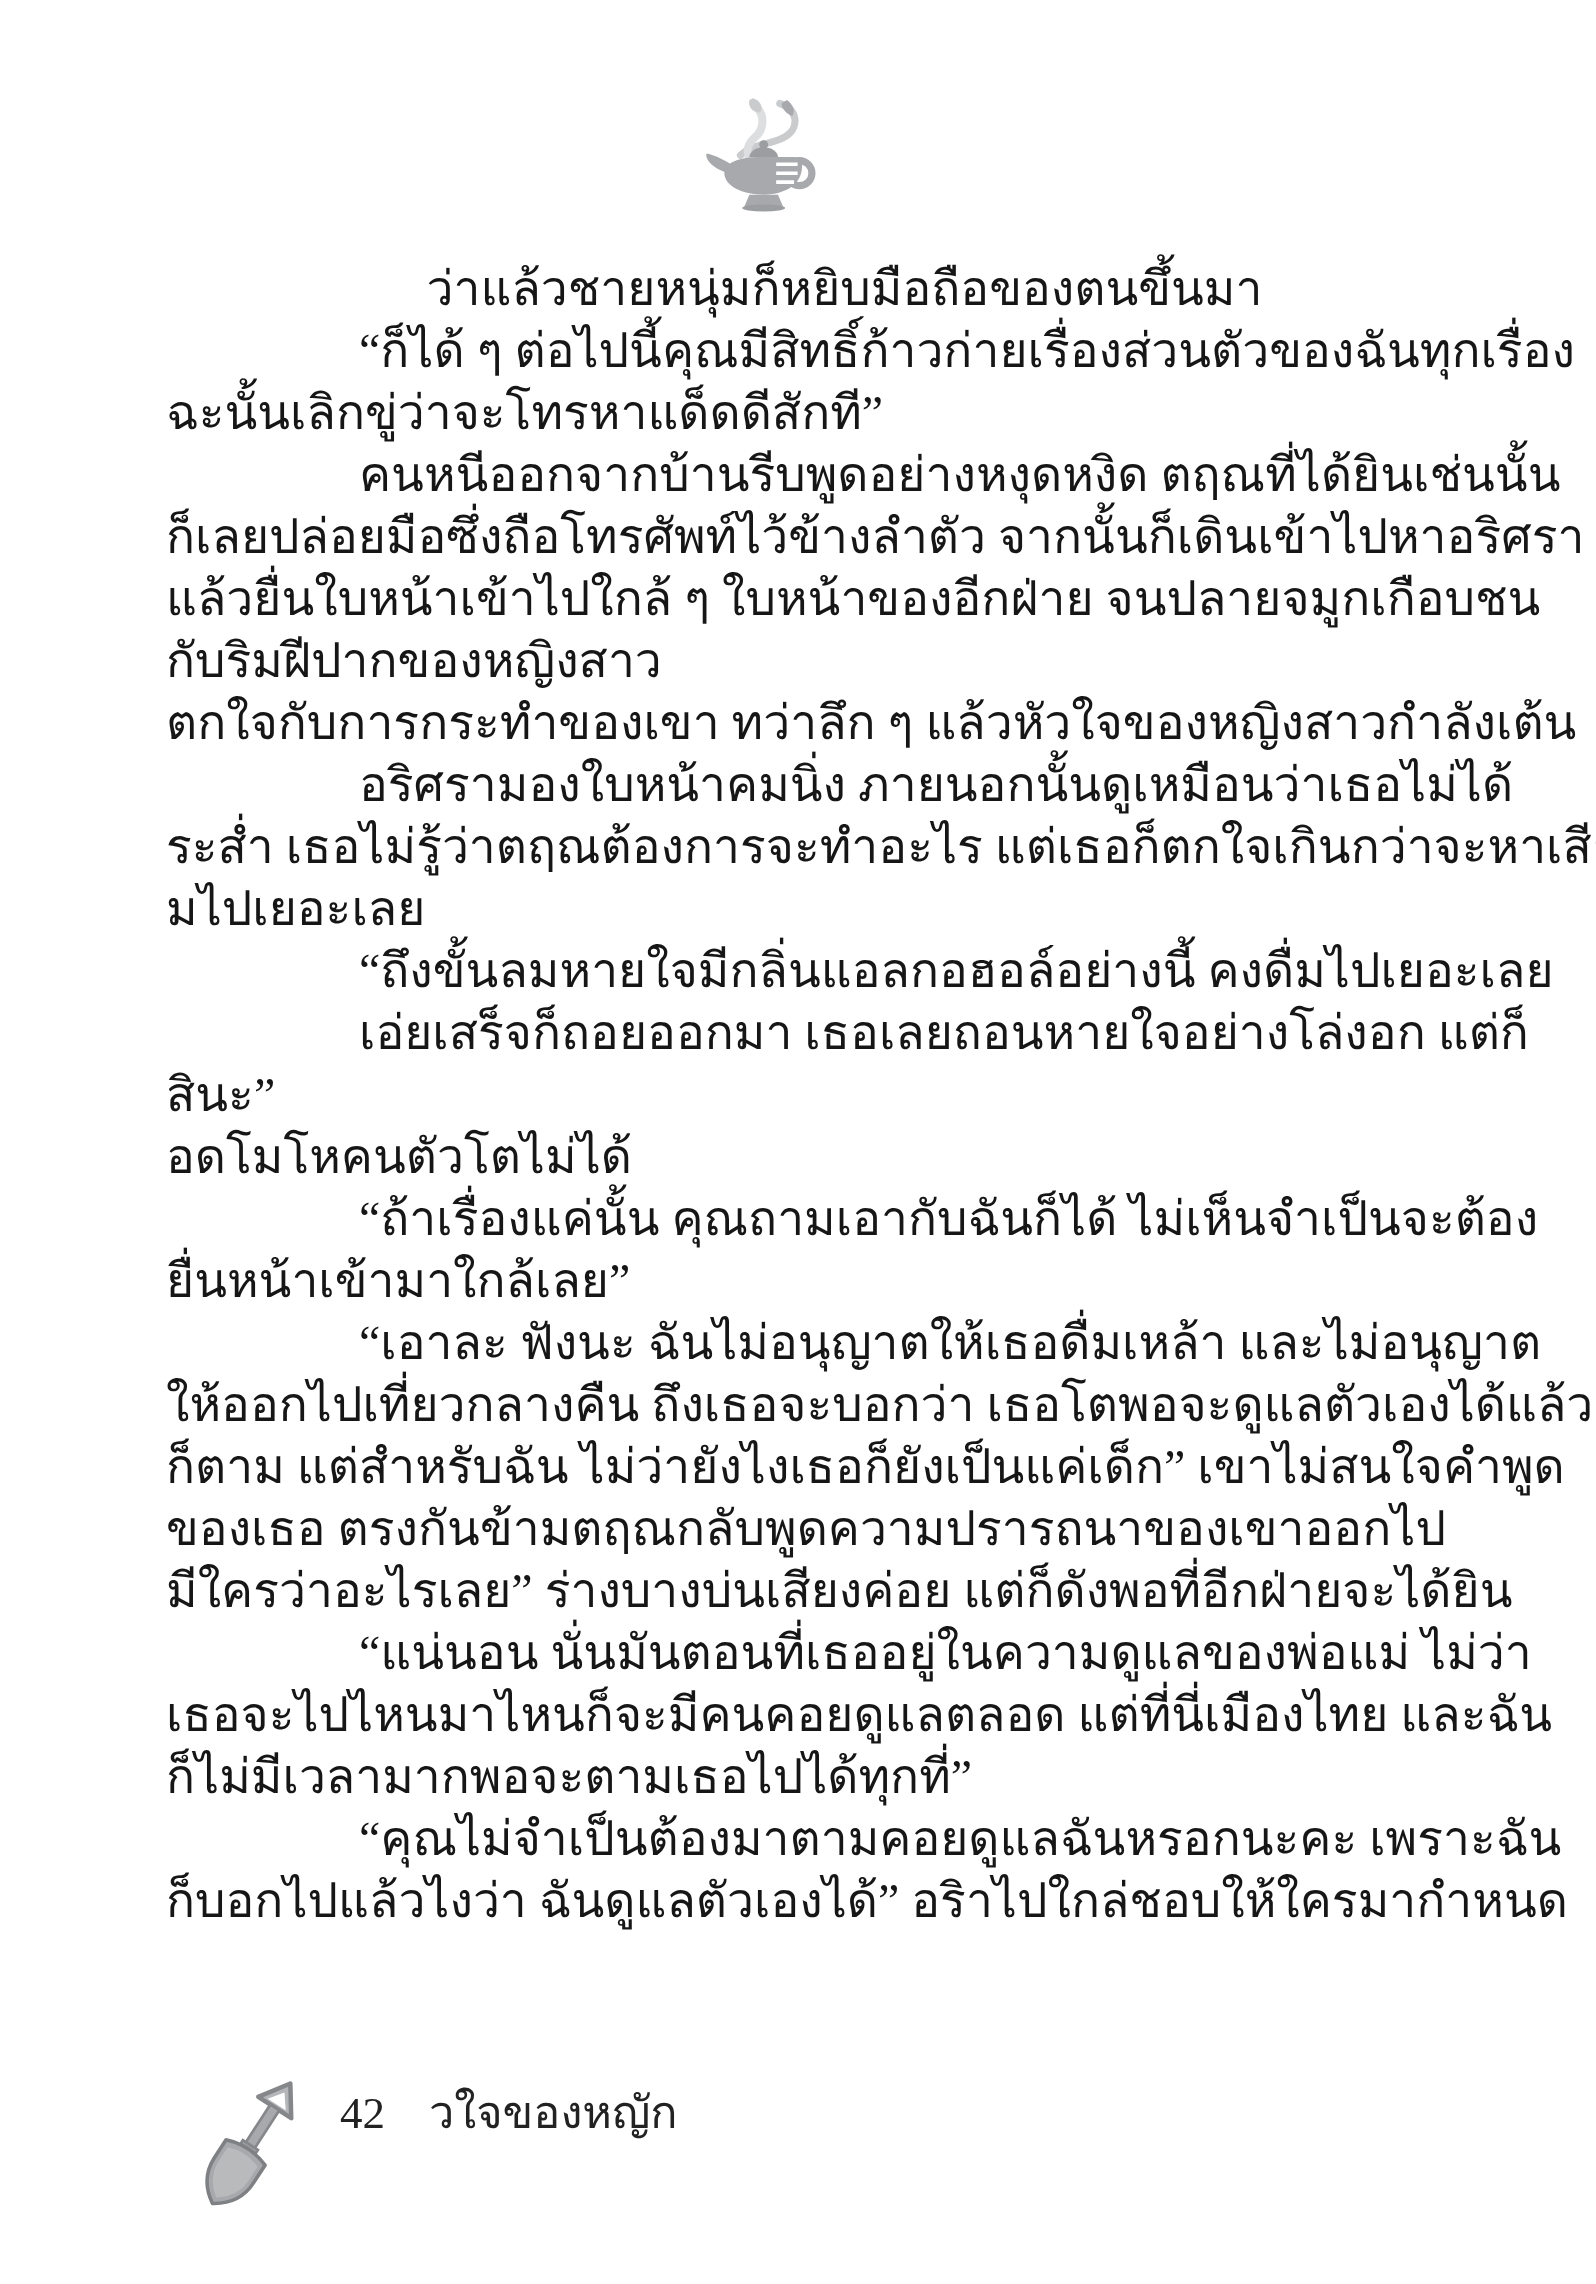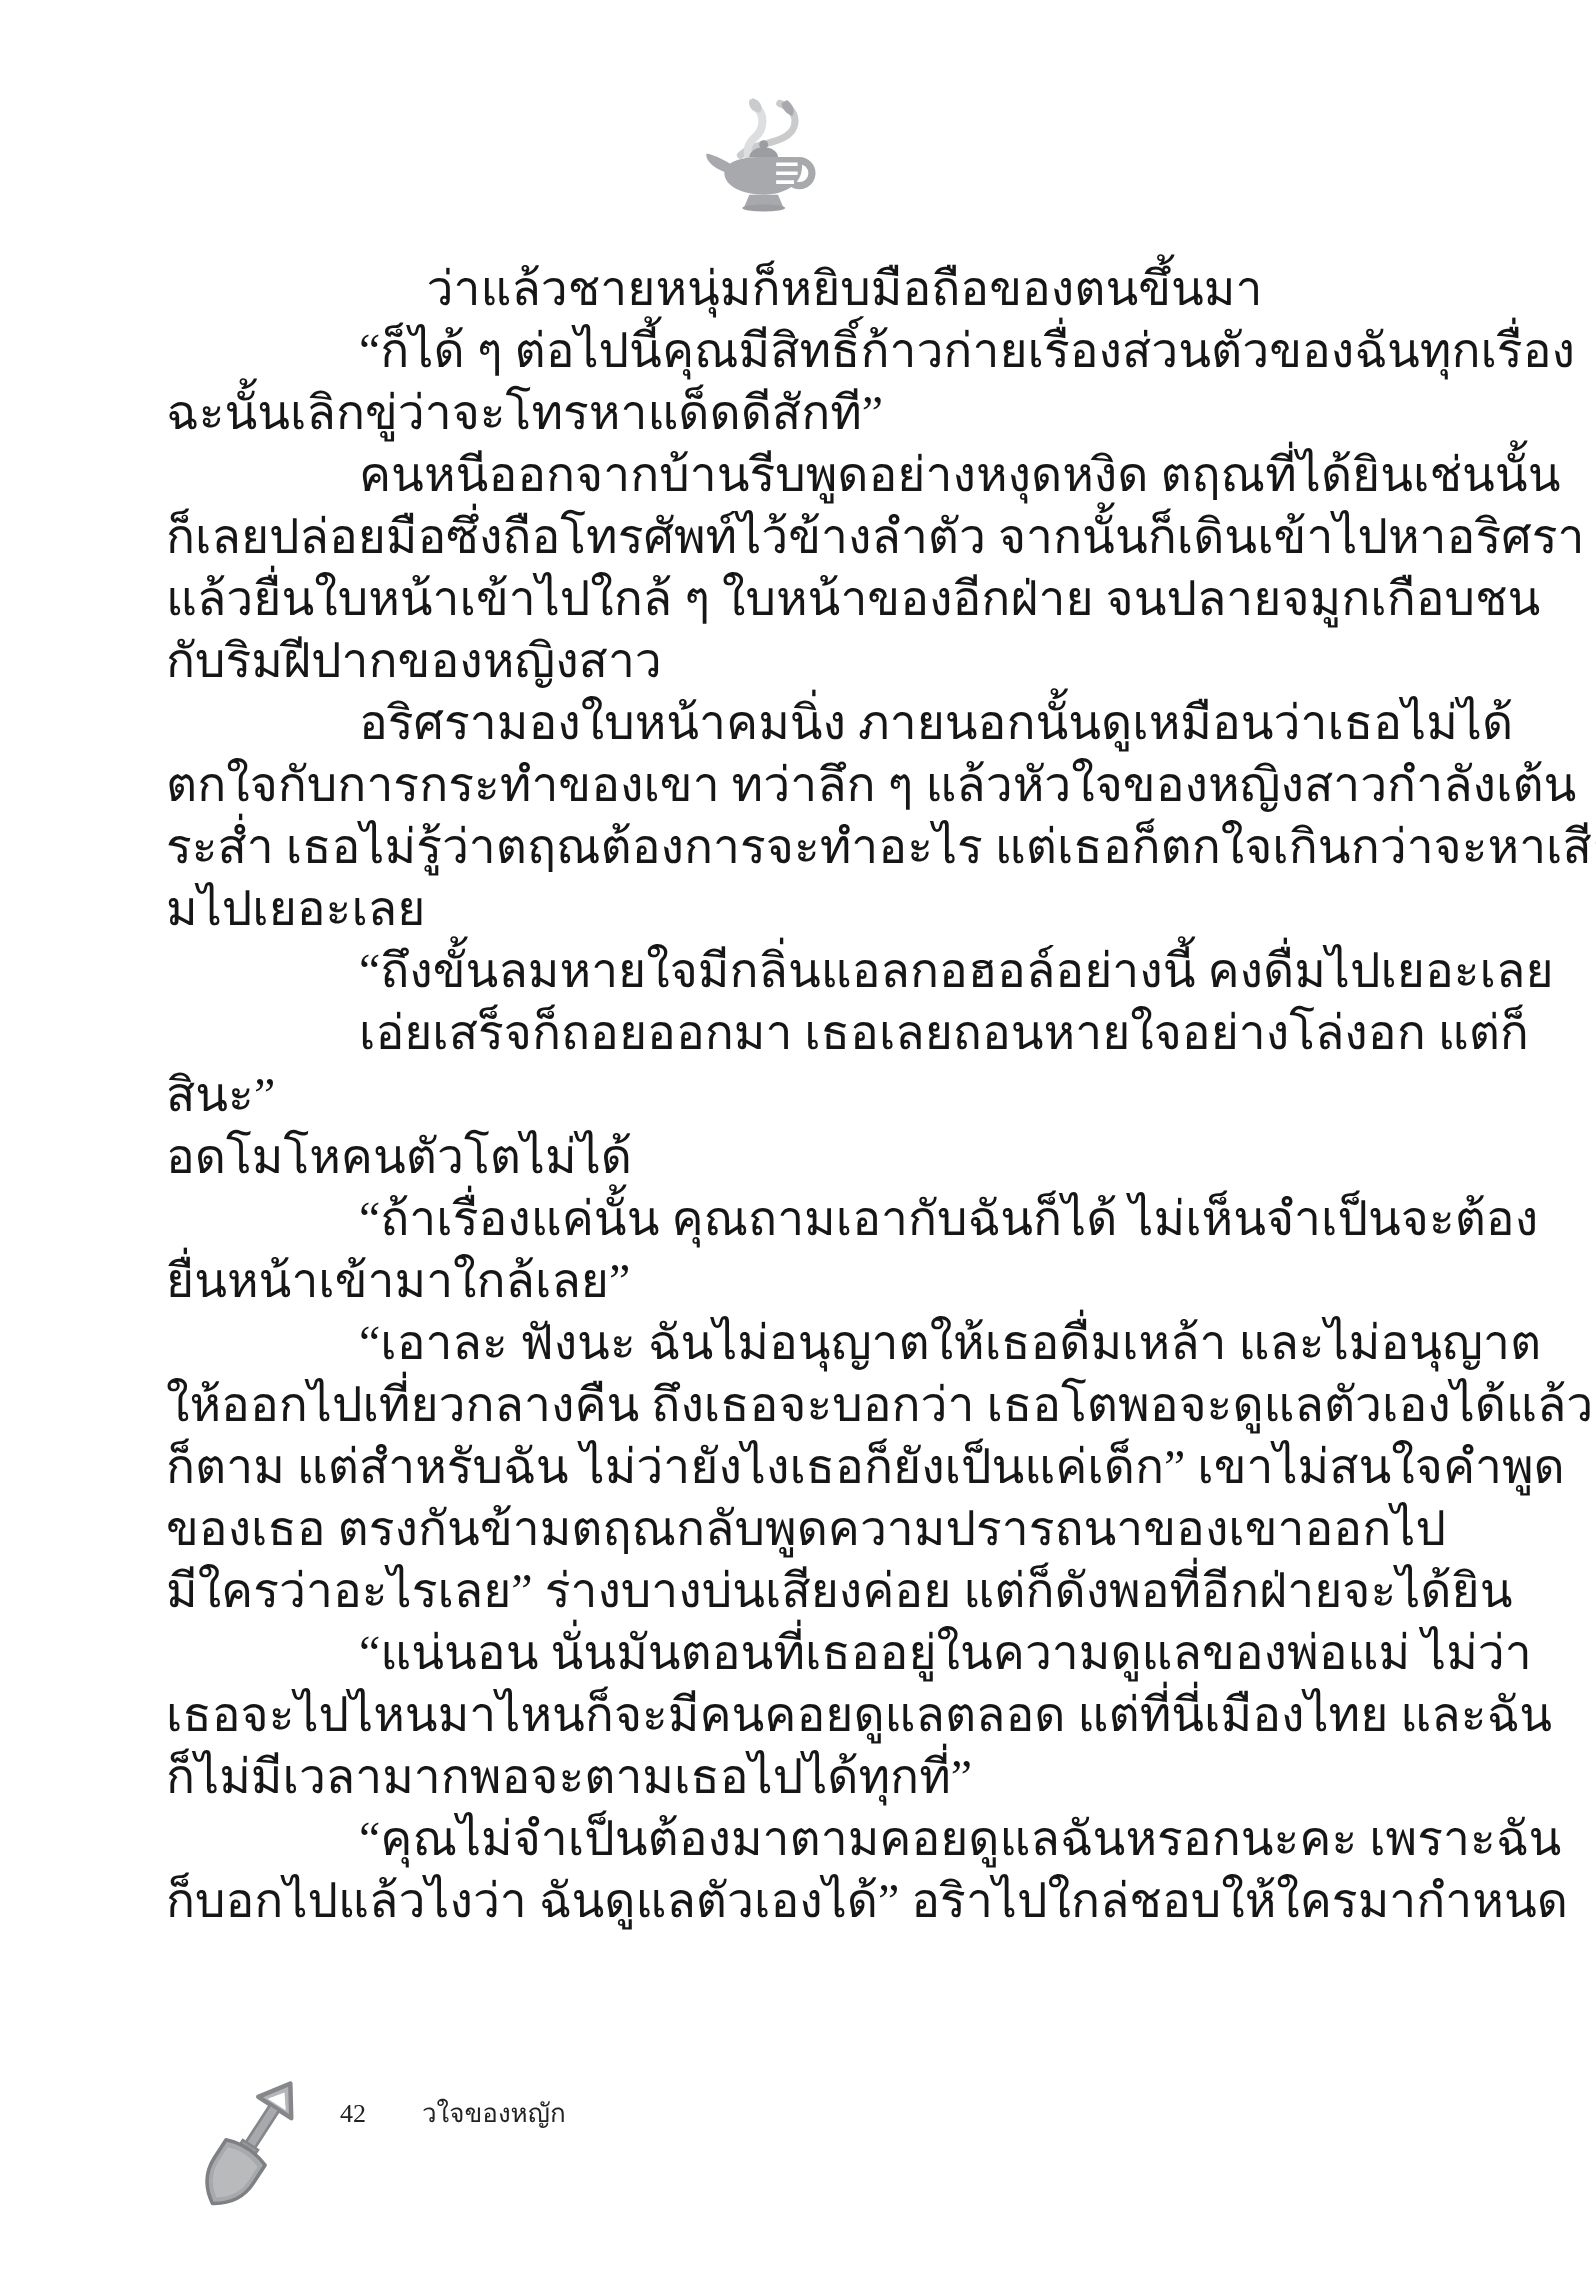--- a/index.html
+++ b/index.html
@@ -39,22 +39,22 @@
     top: 2060px;
     width: 143px;
     height: 179px;
   }
   .footer-text {
     position: absolute;
     left: 340px;
     top: 2090px;
     display: flex;
     align-items: baseline;
-    gap: 56px;
-    font-size: 26px;
+    gap: 44px;
+    font-size: 45px;
     line-height: 47px;
     font-weight: 500;
     color: #222222;
   }
 </style>
 </head>
 <body>
 
 <div class="page">
 
@@ -83,22 +83,22 @@
   </div>
 
   <div class="body-text">
       <div class="line indent">ว่าแล้วชายหนุ่มก็หยิบมือถือของตนขึ้นมา</div>
       <div class="line indent">“ก็ได้ ๆ ต่อไปนี้คุณมีสิทธิ์ก้าวก่ายเรื่องส่วนตัวของฉันทุกเรื่อง</div>
       <div class="line">ฉะนั้นเลิกขู่ว่าจะโทรหาแด็ดดีสักที”</div>
       <div class="line indent">คนหนีออกจากบ้านรีบพูดอย่างหงุดหงิด ตฤณที่ได้ยินเช่นนั้น</div>
       <div class="line">ก็เลยปล่อยมือซึ่งถือโทรศัพท์ไว้ข้างลำตัว จากนั้นก็เดินเข้าไปหาอริศรา</div>
       <div class="line">แล้วยื่นใบหน้าเข้าไปใกล้ ๆ ใบหน้าของอีกฝ่าย จนปลายจมูกเกือบชน</div>
       <div class="line">กับริมฝีปากของหญิงสาว</div>
+      <div class="line">ตกใจกับการกระทำของเขา ทว่าลึก ๆ แล้วหัวใจของหญิงสาวกำลังเต้น</div>
       <div class="line indent">อริศรามองใบหน้าคมนิ่ง ภายนอกนั้นดูเหมือนว่าเธอไม่ได้</div>
-      <div class="line">ตกใจกับการกระทำของเขา ทว่าลึก ๆ แล้วหัวใจของหญิงสาวกำลังเต้น</div>
       <div class="line">ระส่ำ เธอไม่รู้ว่าตฤณต้องการจะทำอะไร แต่เธอก็ตกใจเกินกว่าจะหาเสียง</div>
       <div class="line">มไปเยอะเลย</div>
       <div class="line indent">“ถึงขั้นลมหายใจมีกลิ่นแอลกอฮอล์อย่างนี้ คงดื่มไปเยอะเลย</div>
       <div class="line indent">เอ่ยเสร็จก็ถอยออกมา เธอเลยถอนหายใจอย่างโล่งอก แต่ก็</div>
       <div class="line">สินะ”</div>
       <div class="line">อดโมโหคนตัวโตไม่ได้</div>
       <div class="line indent">“ถ้าเรื่องแค่นั้น คุณถามเอากับฉันก็ได้ ไม่เห็นจำเป็นจะต้อง</div>
       <div class="line">ยื่นหน้าเข้ามาใกล้เลย”</div>
       <div class="line indent">“เอาละ ฟังนะ ฉันไม่อนุญาตให้เธอดื่มเหล้า และไม่อนุญาต</div>
       <div class="line">ให้ออกไปเที่ยวกลางคืน ถึงเธอจะบอกว่า เธอโตพอจะดูแลตัวเองได้แล้ว</div>

